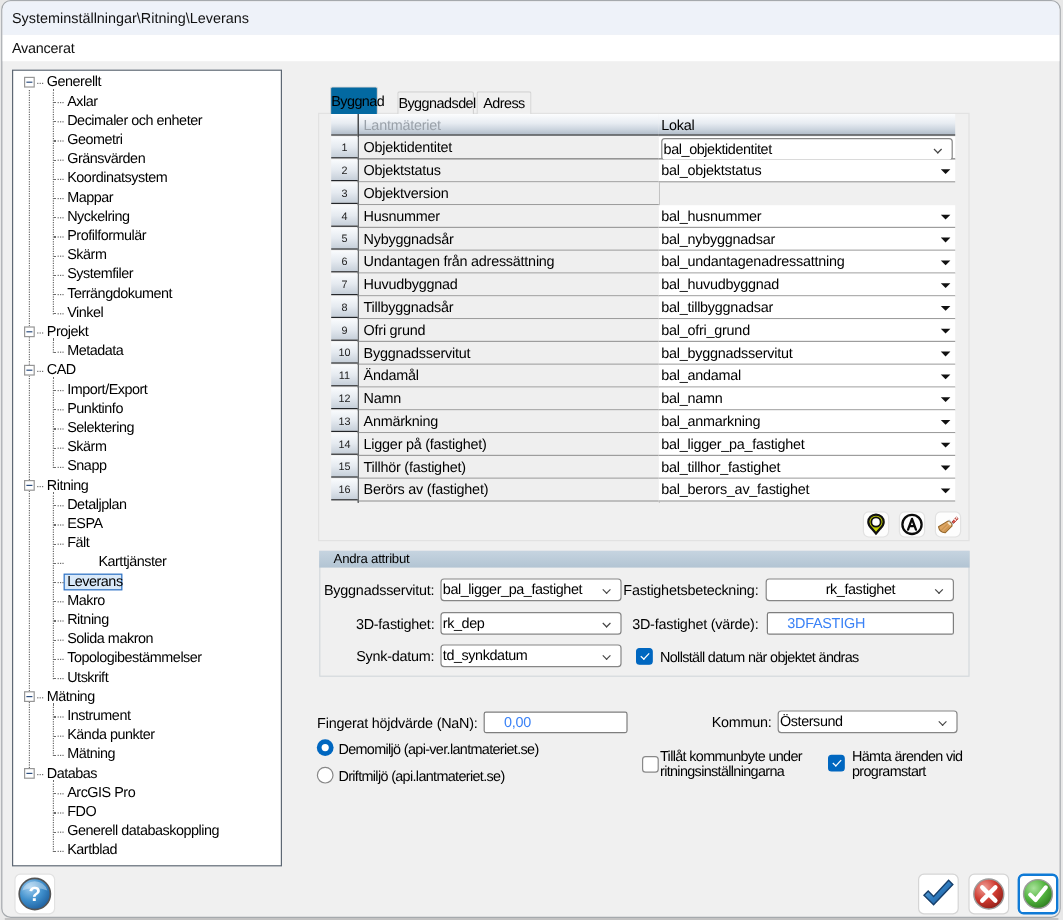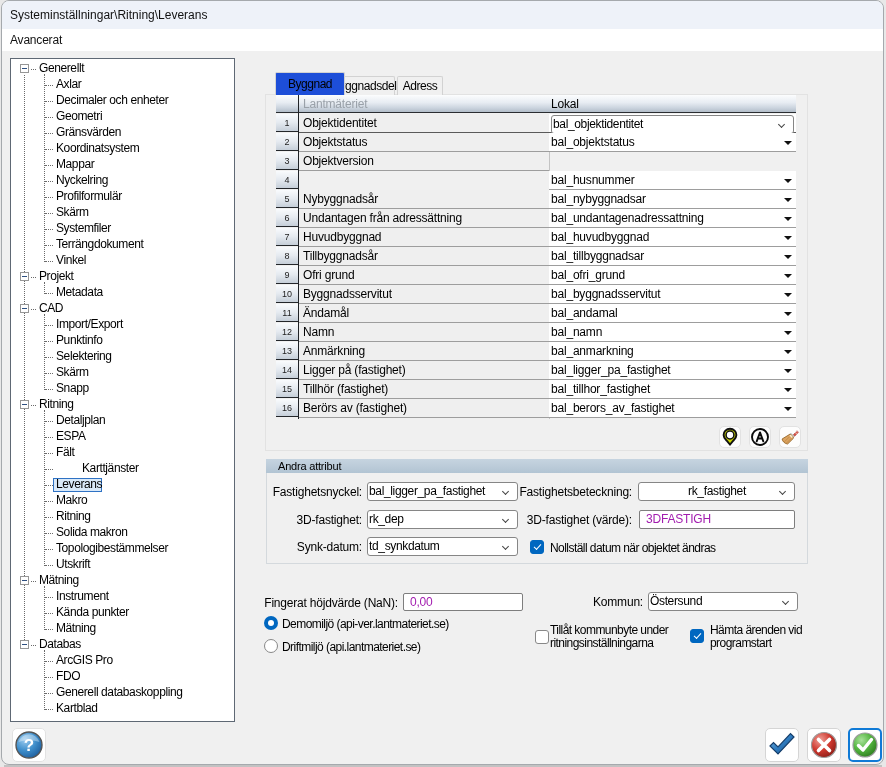--- a/index.html
+++ b/index.html
@@ -29,21 +29,21 @@
 .rowL{position:absolute;left:23px;width:250px;background:#efefef;border-bottom:1px solid #9d9d9d;
  font-size:12px;color:#000;line-height:18px;padding-left:4px;white-space:nowrap;letter-spacing:-0.2px;overflow:hidden;}
 .rowR{position:absolute;left:273px;width:247px;background:#fff;border-bottom:1px solid #9d9d9d;
  font-size:12px;color:#000;line-height:18px;padding-left:2px;white-space:nowrap;letter-spacing:-0.2px;}
 .tri{position:absolute;width:0;height:0;border-left:4px solid transparent;border-right:4px solid transparent;border-top:4px solid #111;}
 .combo{position:absolute;height:19px;background:#fff;border:1px solid #868686;border-radius:3px;
  font-size:12px;line-height:17px;padding-left:1px;color:#000;white-space:nowrap;letter-spacing:-0.35px;}
 .chev{position:absolute;right:7px;top:6px;width:7px;height:7px;}
 .chev:before{content:"";position:absolute;left:0;top:0;width:4px;height:4px;border-right:1.3px solid #444;border-bottom:1.3px solid #444;transform:rotate(45deg);}
 .tbox{position:absolute;height:19px;background:#fff;border:1px solid #7e7e7e;border-radius:2px;
- font-size:12px;line-height:17px;padding-left:6px;color:#a21caf;letter-spacing:-0.2px;}
+ font-size:12px;line-height:17px;padding-left:16px;color:#3b82f6;letter-spacing:-0.2px;}
 .lbl{position:absolute;font-size:12px;color:#000;white-space:nowrap;letter-spacing:-0.55px;}
 .lblr{position:absolute;font-size:12px;color:#000;white-space:nowrap;text-align:right;letter-spacing:-0.2px;}
 .ibtn{position:absolute;width:22px;height:22px;background:#fdfdfd;border:1px solid #e2e2e2;border-radius:5px;}
 .bbtn{position:absolute;width:34px;height:34px;background:#fff;border:1px solid #d5d5d5;border-radius:5px;top:727px;}
 .cb{position:absolute;width:14px;height:14px;border-radius:3px;}
 .cbon{background:#0067c0;border:1px solid #0067c0;}
 .cboff{background:#fff;border:1px solid #888;}
 .ckmark{position:absolute;left:2.5px;top:3px;width:7px;height:4px;border-left:1.6px solid #fff;border-bottom:1.6px solid #fff;transform:rotate(-47deg);}
 .radio{position:absolute;width:14px;height:14px;border-radius:50%;}
 </style></head><body>
@@ -142,39 +142,40 @@
 <div class="ti" style="left:38px;top:636px;">Databas</div>
 <div class="doth" style="left:44px;top:660px;width:8px;"></div>
 <div class="ti" style="left:55px;top:652px;">ArcGIS Pro</div>
 <div class="doth" style="left:44px;top:676px;width:8px;"></div>
 <div class="ti" style="left:55px;top:668px;">FDO</div>
 <div class="doth" style="left:44px;top:692px;width:8px;"></div>
 <div class="ti" style="left:55px;top:684px;">Generell databaskoppling</div>
 <div class="doth" style="left:44px;top:708px;width:8px;"></div>
 <div class="ti" style="left:55px;top:700px;">Kartblad</div>
 <div id="tabpane"></div>
-<div class="tab" style="left:274px;top:71px;width:70px;height:23px;line-height:23px;background:#1d4ed8;z-index:3;">Byggnad</div>
+<div class="tab" style="left:274px;top:71px;width:40px;height:23px;line-height:23px;background:#0369a1;z-index:3;">Byggnad</div>
 <div class="tab" style="left:330px;top:75px;width:64px;height:19px;line-height:18px;background:#f0f0f0;">Byggnadsdel</div>
 <div class="tab" style="left:396px;top:75px;width:46px;height:19px;line-height:18px;background:#f0f0f0;">Adress</div>
 <div id="grid">
 <div class="hdr" style="left:0;width:22px;border-bottom:1px solid #2a2d31;"></div>
 <div class="hdr" style="left:23px;width:250px;border-bottom:1px solid #2a2d31;font-size:12px;color:#9aa1a9;line-height:18px;padding-left:4px;letter-spacing:-0.2px;">Lantmäteriet</div>
 <div class="hdr" style="left:273px;width:247px;border-bottom:1px solid #2a2d31;font-size:12px;color:#000;line-height:18px;padding-left:2px;letter-spacing:-0.2px;">Lokal</div>
 <div class="abs" style="left:22px;top:0;width:1px;height:324px;background:#202327;"></div>
 <div class="abs" style="left:272.5px;top:19px;width:1px;height:305px;background:#c3c3c3;"></div>
 <div class="ncell" style="top:19px;height:18px;line-height:18px;">1</div>
 <div class="rowL" style="top:19px;height:19px;line-height:18px; border-bottom-color:#5a5a5a;">Objektidentitet</div>
 <div class="rowR" style="top:19px;height:19px; border-bottom-color:#5a5a5a;"></div>
 <div class="combo" style="left:275px;top:20px;width:243px;">bal_objektidentitet<div class="chev"></div></div>
 <div class="ncell" style="top:38px;height:18px;line-height:18px;">2</div>
 <div class="rowL" style="top:38px;height:19px;line-height:18px;">Objektstatus</div>
 <div class="rowR" style="top:38px;height:19px;">bal_objektstatus<div class="tri" style="right:4px;top:8px;"></div></div>
 <div class="ncell" style="top:57px;height:18px;line-height:18px;">3</div>
 <div class="rowL" style="top:57px;height:19px;line-height:18px;">Objektversion</div>
 <div class="ncell" style="top:76px;height:18px;line-height:18px;">4</div>
+<div class="rowL" style="top:76px;height:19px;line-height:18px;">Husnummer</div>
 <div class="rowR" style="top:76px;height:19px;">bal_husnummer<div class="tri" style="right:4px;top:8px;"></div></div>
 <div class="ncell" style="top:95px;height:18px;line-height:18px;">5</div>
 <div class="rowL" style="top:95px;height:19px;line-height:18px;">Nybyggnadsår</div>
 <div class="rowR" style="top:95px;height:19px;">bal_nybyggnadsar<div class="tri" style="right:4px;top:8px;"></div></div>
 <div class="ncell" style="top:114px;height:18px;line-height:18px;">6</div>
 <div class="rowL" style="top:114px;height:19px;line-height:18px;">Undantagen från adressättning</div>
 <div class="rowR" style="top:114px;height:19px;">bal_undantagenadressattning<div class="tri" style="right:4px;top:8px;"></div></div>
 <div class="ncell" style="top:133px;height:18px;line-height:18px;">7</div>
 <div class="rowL" style="top:133px;height:19px;line-height:18px;">Huvudbyggnad</div>
 <div class="rowR" style="top:133px;height:19px;">bal_huvudbyggnad<div class="tri" style="right:4px;top:8px;"></div></div>
@@ -223,21 +224,21 @@
 <path d="M13.4 8 L17 3.8 L18.4 5.2 L14.6 9.2 Z" fill="#e0574b" stroke="#a03028" stroke-width="0.7"></path>
 <path d="M15.3 5.6 L16.6 6.8 M16.6 4.2 L17.6 5.2" stroke="#fff" stroke-width="1"></path>
 <path d="M11 6.3 L14.2 9.5 L12.2 11.4 L8.9 8.2 Z" fill="#eef1f4" stroke="#9aa2aa" stroke-width="0.7"></path>
 <path d="M9.8 7.3 C12 7.7 13.3 9.5 13.4 11.3 L7.6 17 C5 16.7 2.6 14.7 2.1 12 Z" fill="#dca360" stroke="#96682a" stroke-width="0.9" stroke-linejoin="round"></path>
 <path d="M10 8.1 L12.4 10.5" stroke="#f6ead0" stroke-width="1.6"></path>
 <path d="M4.4 14.9 L9.4 9.9 M6.4 16.2 L11.2 11.4" stroke="#b98440" stroke-width="0.7"></path>
 </svg>
       </div>
 <div class="abs" style="left:265px;top:458px;width:542px;height:105px;border:1px solid #d4d9dd;background:#f0f0f0;"></div>
 <div class="abs" style="left:265px;top:458px;width:542px;height:14px;background:linear-gradient(180deg,#c6d4e0,#b2c4d3);font-size:11px;line-height:14px;padding-left:12px;color:#000;letter-spacing:-0.2px;">Andra attribut</div>
-<div class="lblr" style="left:200px;top:484px;width:161px;">Fastighetsnyckel:</div>
+<div class="lblr" style="left:200px;top:484px;width:161px;">Byggnadsservitut:</div>
 <div class="combo" style="left:366px;top:481px;width:151px;">bal_ligger_pa_fastighet<div class="chev"></div></div>
 <div class="lblr" style="left:470px;top:484px;width:161px;">Fastighetsbeteckning:</div>
 <div class="combo" style="left:637px;top:481px;width:157px;text-align:center;">rk_fastighet<div class="chev"></div></div>
 <div class="lblr" style="left:200px;top:512px;width:161px;">3D-fastighet:</div>
 <div class="combo" style="left:366px;top:509px;width:151px;">rk_dep<div class="chev"></div></div>
 <div class="lblr" style="left:470px;top:512px;width:161px;">3D-fastighet (värde):</div>
 <div class="tbox" style="left:638px;top:509px;width:156px;">3DFASTIGH</div>
 <div class="lblr" style="left:200px;top:539px;width:161px;">Synk-datum:</div>
 <div class="combo" style="left:366px;top:536px;width:151px;">td_synkdatum<div class="chev"></div></div>
 <div class="cb cbon" style="left:529px;top:539px;">

